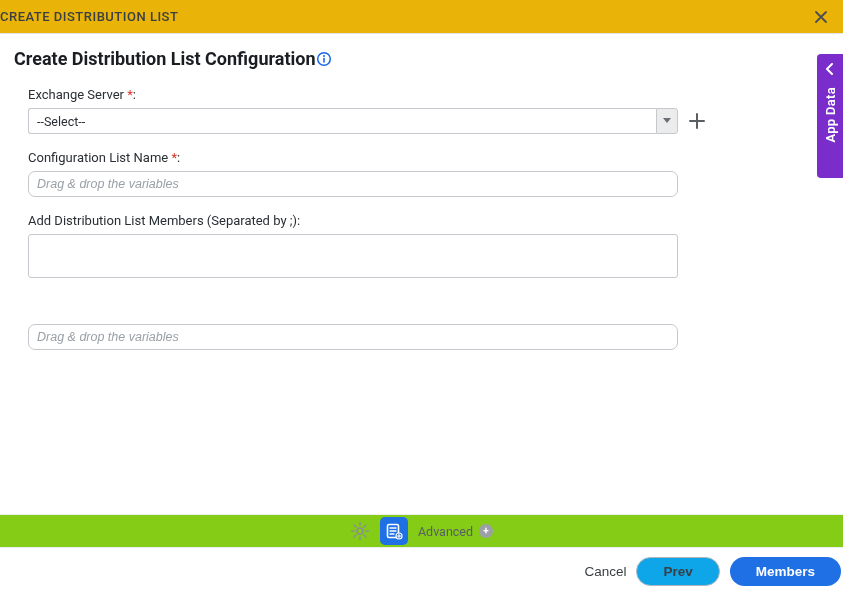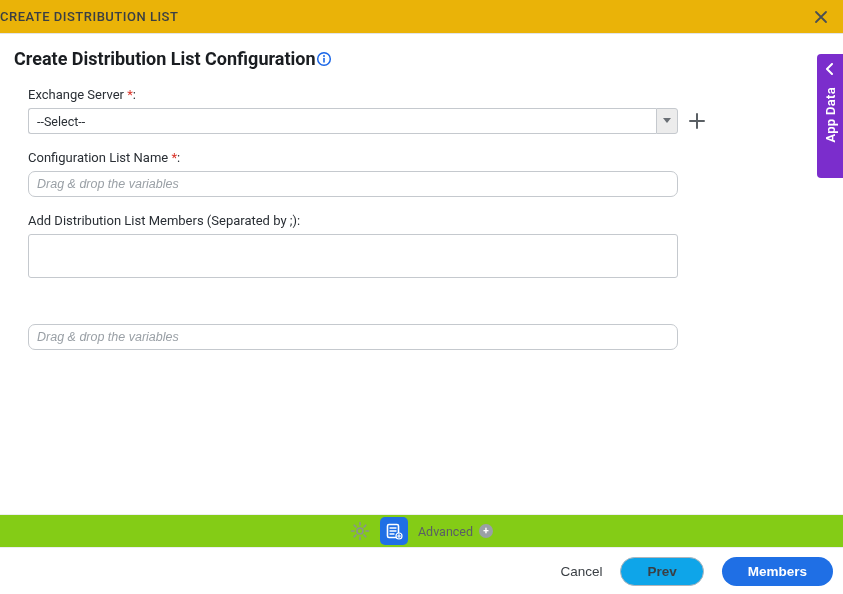--- a/index.html
+++ b/index.html
@@ -219,22 +219,22 @@
     }
     .footer {
       position: absolute;
       bottom: 0;
       left: 0;
       right: 0;
       height: 46px;
       display: flex;
       align-items: center;
       justify-content: flex-end;
-      gap: 18px;
-      padding: 0 10px;
+      gap: 10px;
+      padding: 0 2px;
     }
     .btn-cancel {
       font-size: 13.5px;
       color: #3a3f44;
       cursor: pointer;
       background: none;
       border: none;
     }
     .btn-prev {
       font-size: 13.5px;

